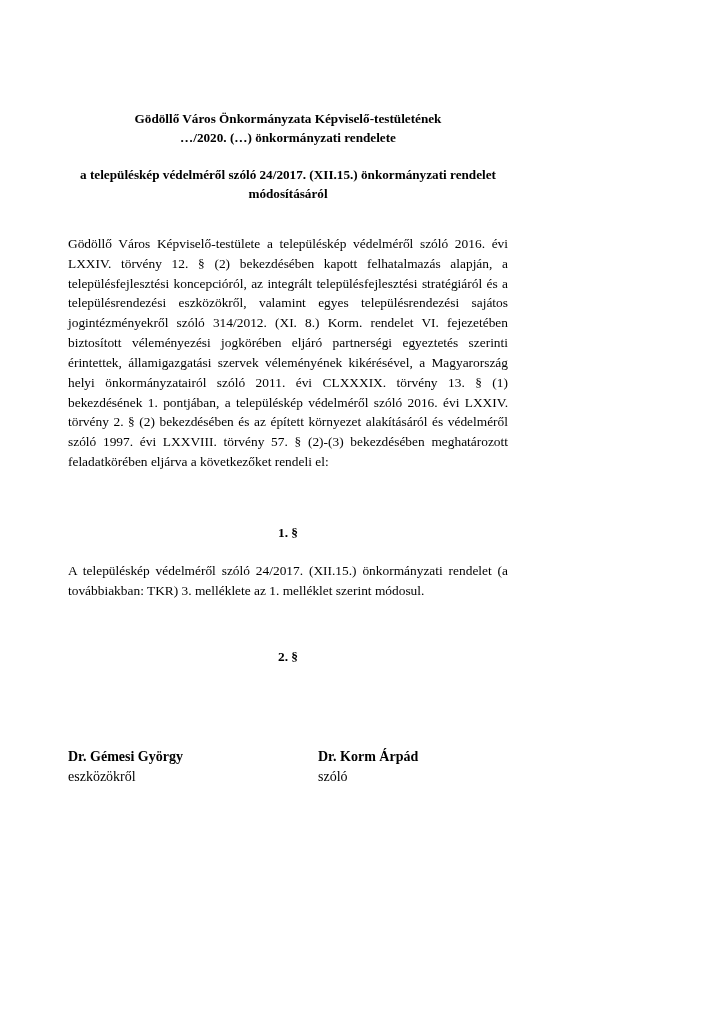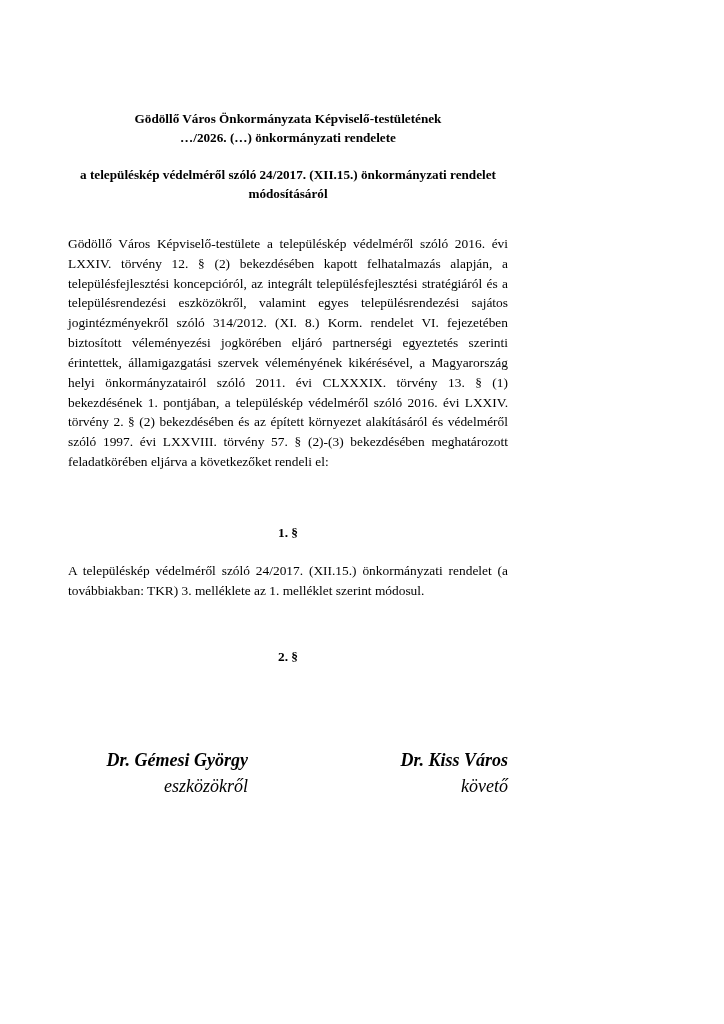--- a/index.html
+++ b/index.html
@@ -61,23 +61,22 @@
     margin-top: 48px;
   }
   .signature-row {
     margin-top: 82px;
     display: flex;
     justify-content: center;
     gap: 0px;
   }
   .sig-col {
     width: 50%;
-    text-align: right;
-    font-size: 18px;
-    font-style: italic;
+    text-align: left;
+    font-size: 14px;
   }
   .sig-col.left {
     padding-right: 40px;
     box-sizing: border-box;
   }
   .sig-col.right {
     padding-left: 30px;
     box-sizing: border-box;
   }
   .sig-name {
@@ -88,35 +87,35 @@
     line-height: 1.45;
   }
 </style>
 </head>
 <body>
 
 <div class="page">
 
   <div class="title-block">
     <div class="title-line">Gödöllő Város Önkormányzata Képviselő-testületének</div>
-    <div class="title-line">…/2026. (…) önkormányzati rendelete</div>
+    <div class="title-line">…/2020. (…) önkormányzati rendelete</div>
     <div class="subtitle-line">a településkép védelméről szóló 24/2017. (XII.15.) önkormányzati rendelet módosításáról</div>
   </div>
 
   <div class="preamble">Gödöllő Város Képviselő-testülete a településkép védelméről szóló 2016. évi LXXIV. törvény 12. § (2) bekezdésében kapott felhatalmazás alapján, a településfejlesztési koncepcióról, az integrált településfejlesztési stratégiáról és a településrendezési eszközökről, valamint egyes településrendezési sajátos jogintézményekről szóló 314/2012. (XI. 8.) Korm. rendelet VI. fejezetében biztosított véleményezési jogkörében eljáró partnerségi egyeztetés szerinti érintettek, államigazgatási szervek véleményének kikérésével, a Magyarország helyi önkormányzatairól szóló 2011. évi CLXXXIX. törvény 13. § (1) bekezdésének 1. pontjában, a településkép védelméről szóló 2016. évi LXXIV. törvény 2. § (2) bekezdésében és az épített környezet alakításáról és védelméről szóló 1997. évi LXXVIII. törvény 57. § (2)-(3) bekezdésében meghatározott feladatkörében eljárva a következőket rendeli el:</div>
 
   <div class="section-heading sec1">1. §</div>
   <div class="body-para">A településkép védelméről szóló 24/2017. (XII.15.) önkormányzati rendelet (a továbbiakban: TKR) 3. melléklete az 1. melléklet szerint módosul.</div>
 
   <div class="section-heading sec2">2. §</div>
 
   <div class="signature-row">
     <div class="sig-col left">
       <div class="sig-name">Dr. Gémesi György</div>
       <div class="sig-role">eszközökről</div>
     </div>
     <div class="sig-col right">
-      <div class="sig-name">Dr. Kiss Város</div>
-      <div class="sig-role">követő</div>
+      <div class="sig-name">Dr. Korm Árpád</div>
+      <div class="sig-role">szóló</div>
     </div>
   </div>
 
 </div>
 
 </body></html>

